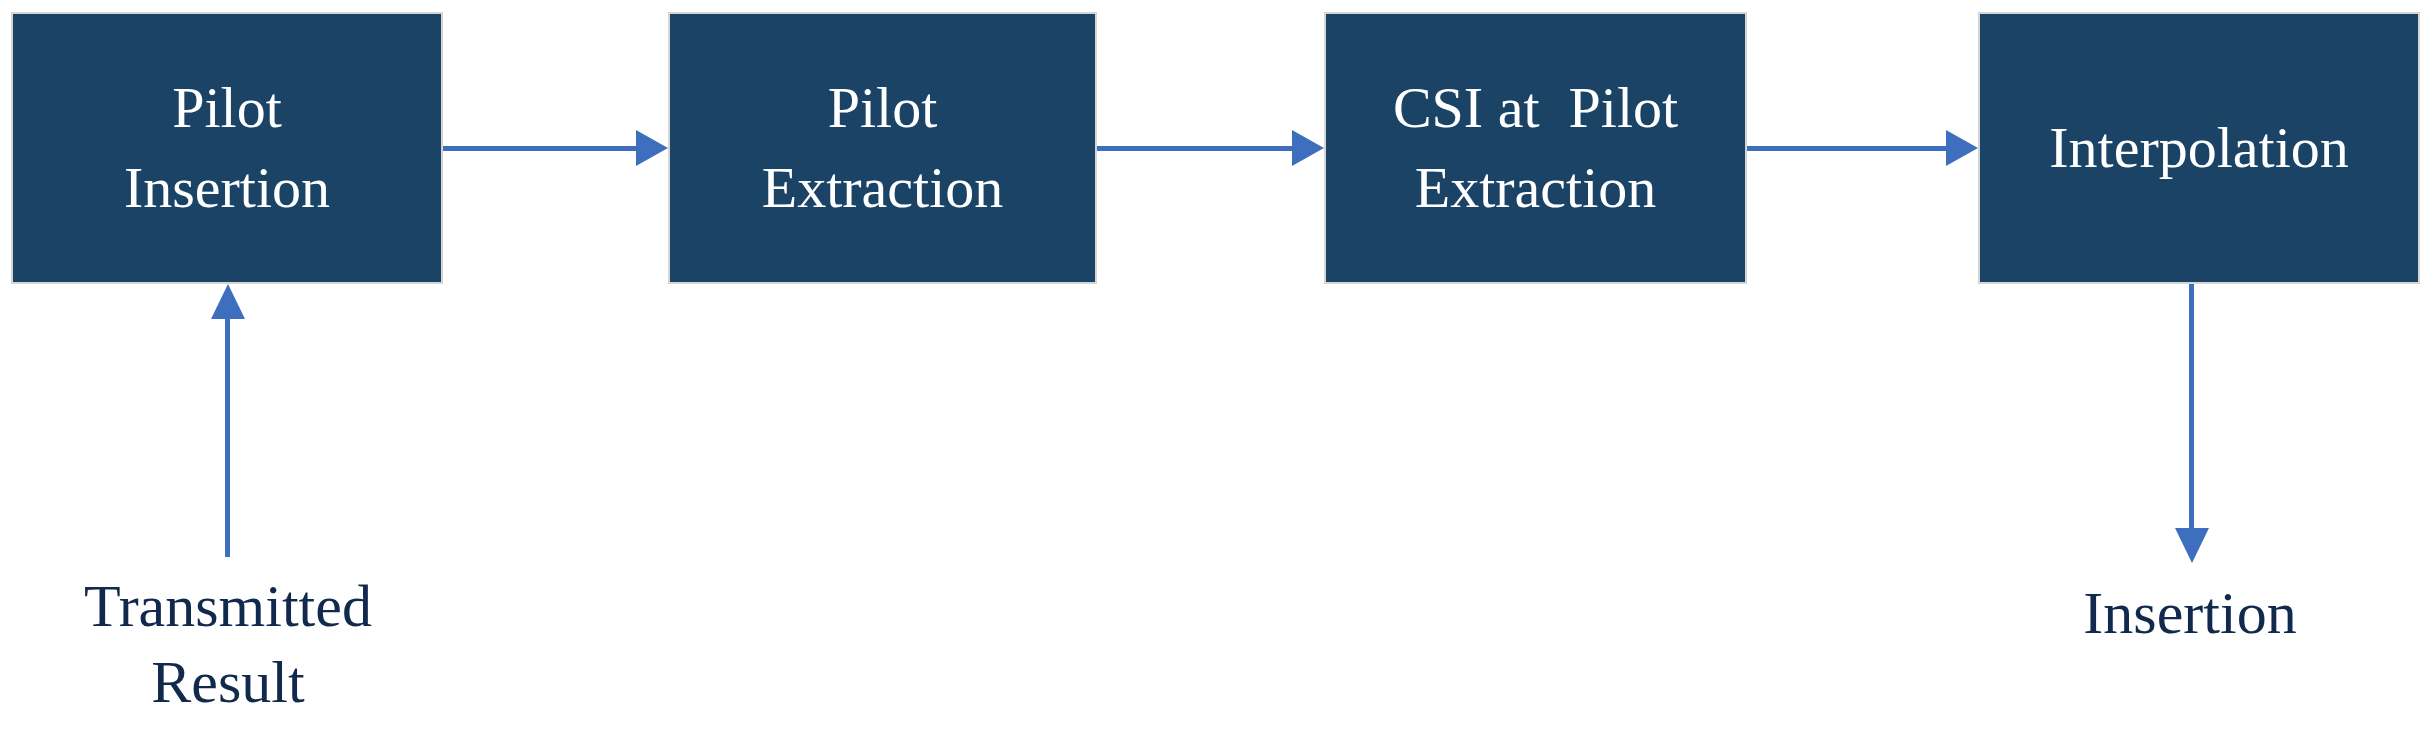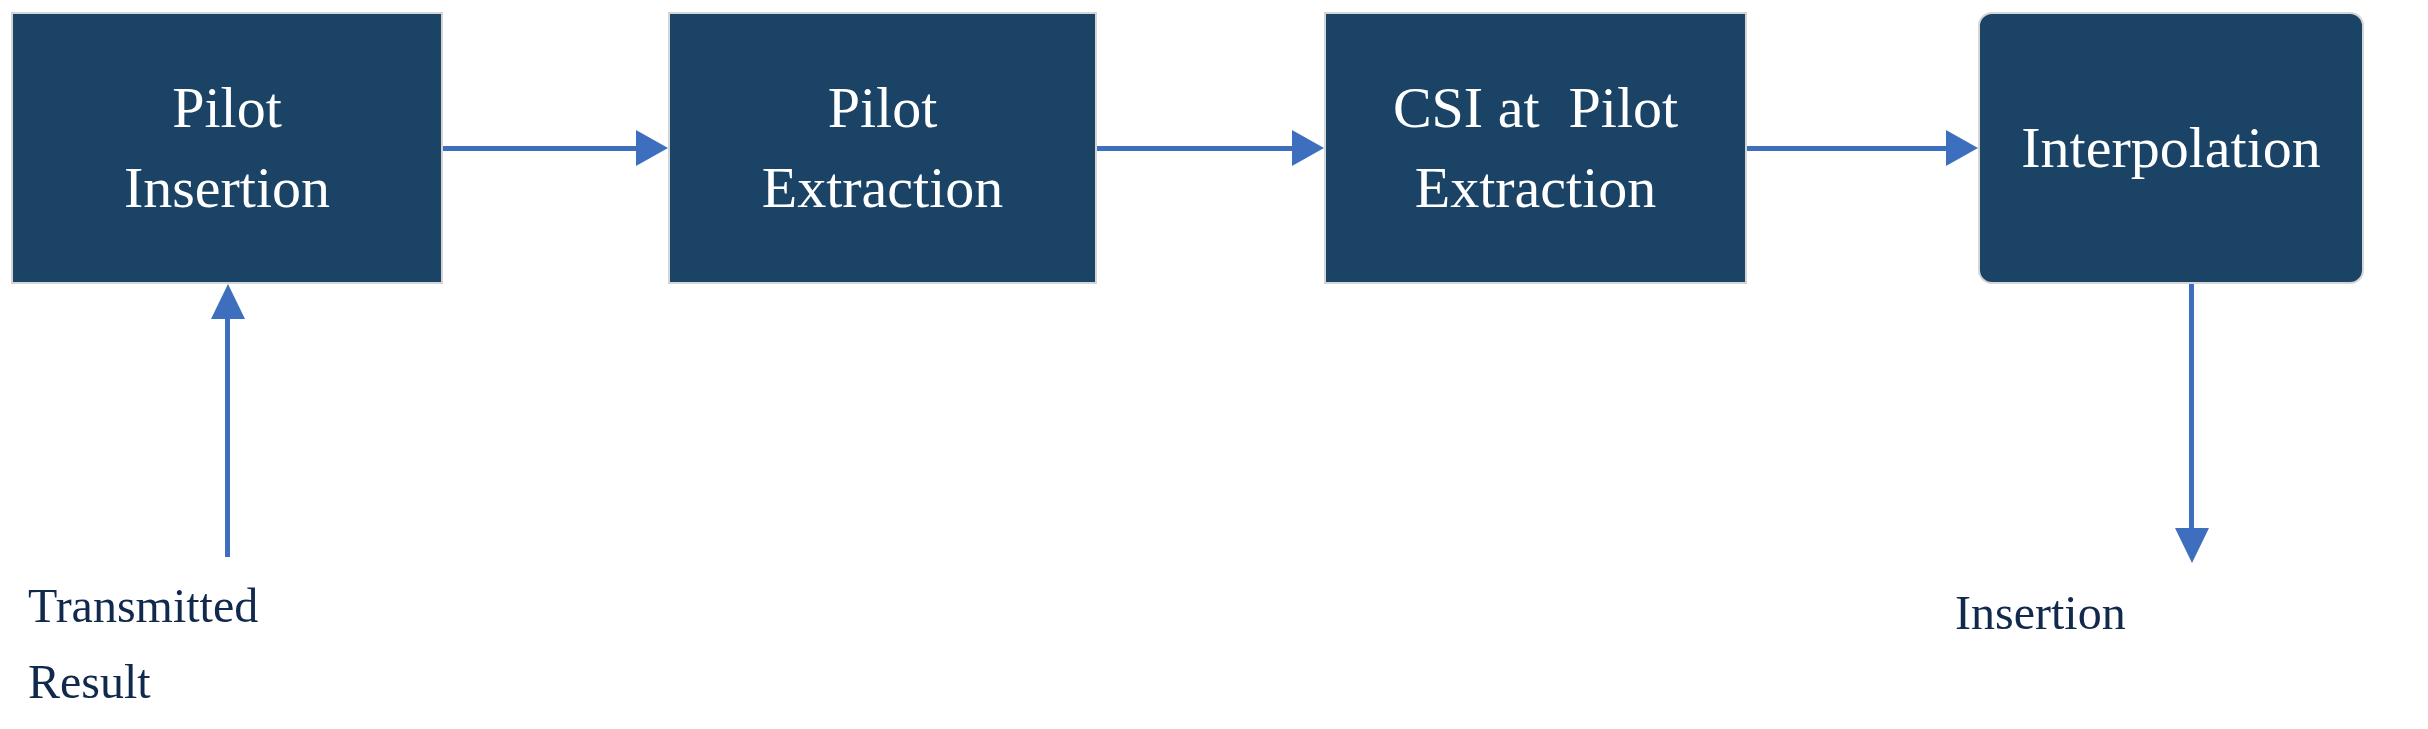--- a/index.html
+++ b/index.html
@@ -33,22 +33,23 @@
     color:var(--box-text);
     font-size:58px;
     line-height:80px;
     text-align:center;
   }
   .box-line{white-space:pre;}
   .box-line:empty{display:none;}
   .ext-label{
     position:absolute;
     color:var(--label-text);
-    font-size:48px;
+    font-size:60px;
     line-height:76px;
+    text-align:center;
   }
   .ext-label .label-line{white-space:pre;}
   
   .arrow-h{position:absolute;top:130px;height:36px;}
   .arrow-h .shaft{
     position:absolute;left:0;right:30px;top:16px;height:5px;
     background:var(--arrow);
   }
   .arrow-h .head{
     position:absolute;right:0;top:0;width:0;height:0;
@@ -90,21 +91,21 @@
   <div class="step-box" style="left:668px;width:429px;">
     <div class="box-line">Pilot</div>
     <div class="box-line">Extraction</div>
   </div>
 
   <div class="step-box" style="left:1324px;width:423px;align-items:center;">
     <div class="box-line">CSI at  Pilot</div>
     <div class="box-line">Extraction</div>
   </div>
 
-  <div class="step-box" style="left:1978px;width:386px;border-radius:14px;">
+  <div class="step-box" style="left:1978px;width:442px;">
     <div class="box-line">Interpolation</div>
 
   </div>
 
   <div class="arrow-h" style="left:443px;width:225px;">
     <div class="shaft"></div>
     <div class="head"></div>
   </div>
 
   <div class="arrow-h" style="left:1097px;width:227px;">

